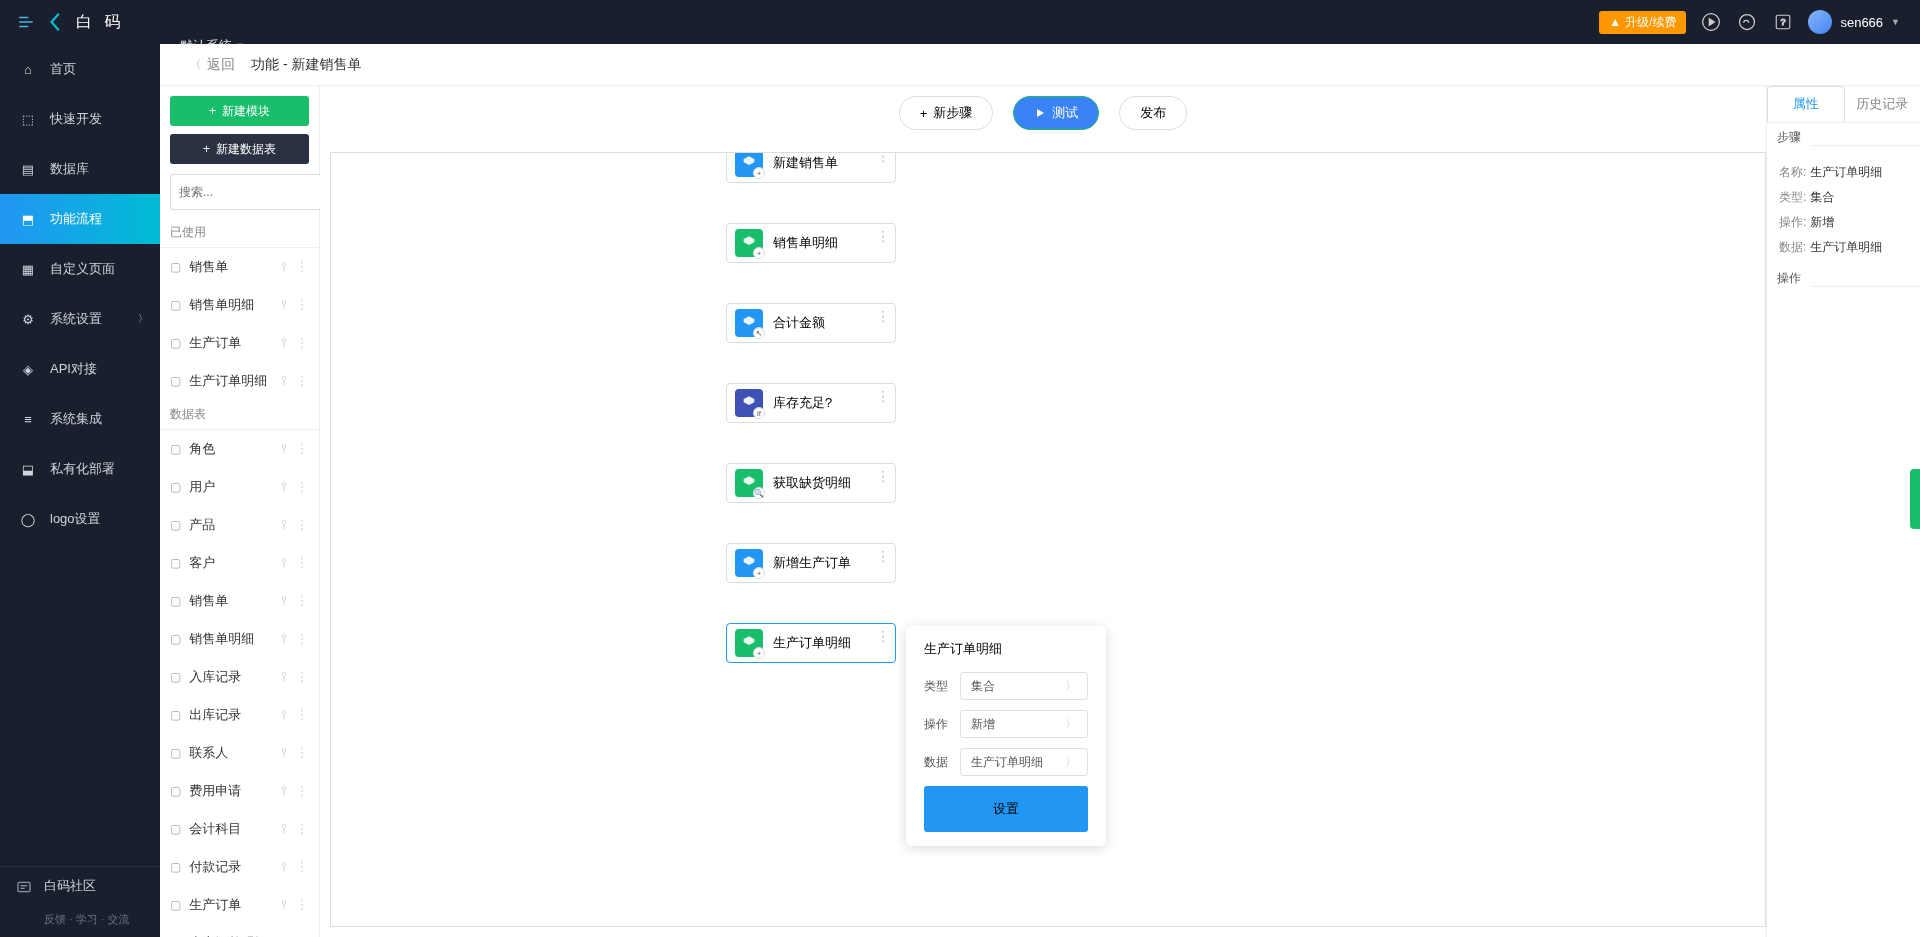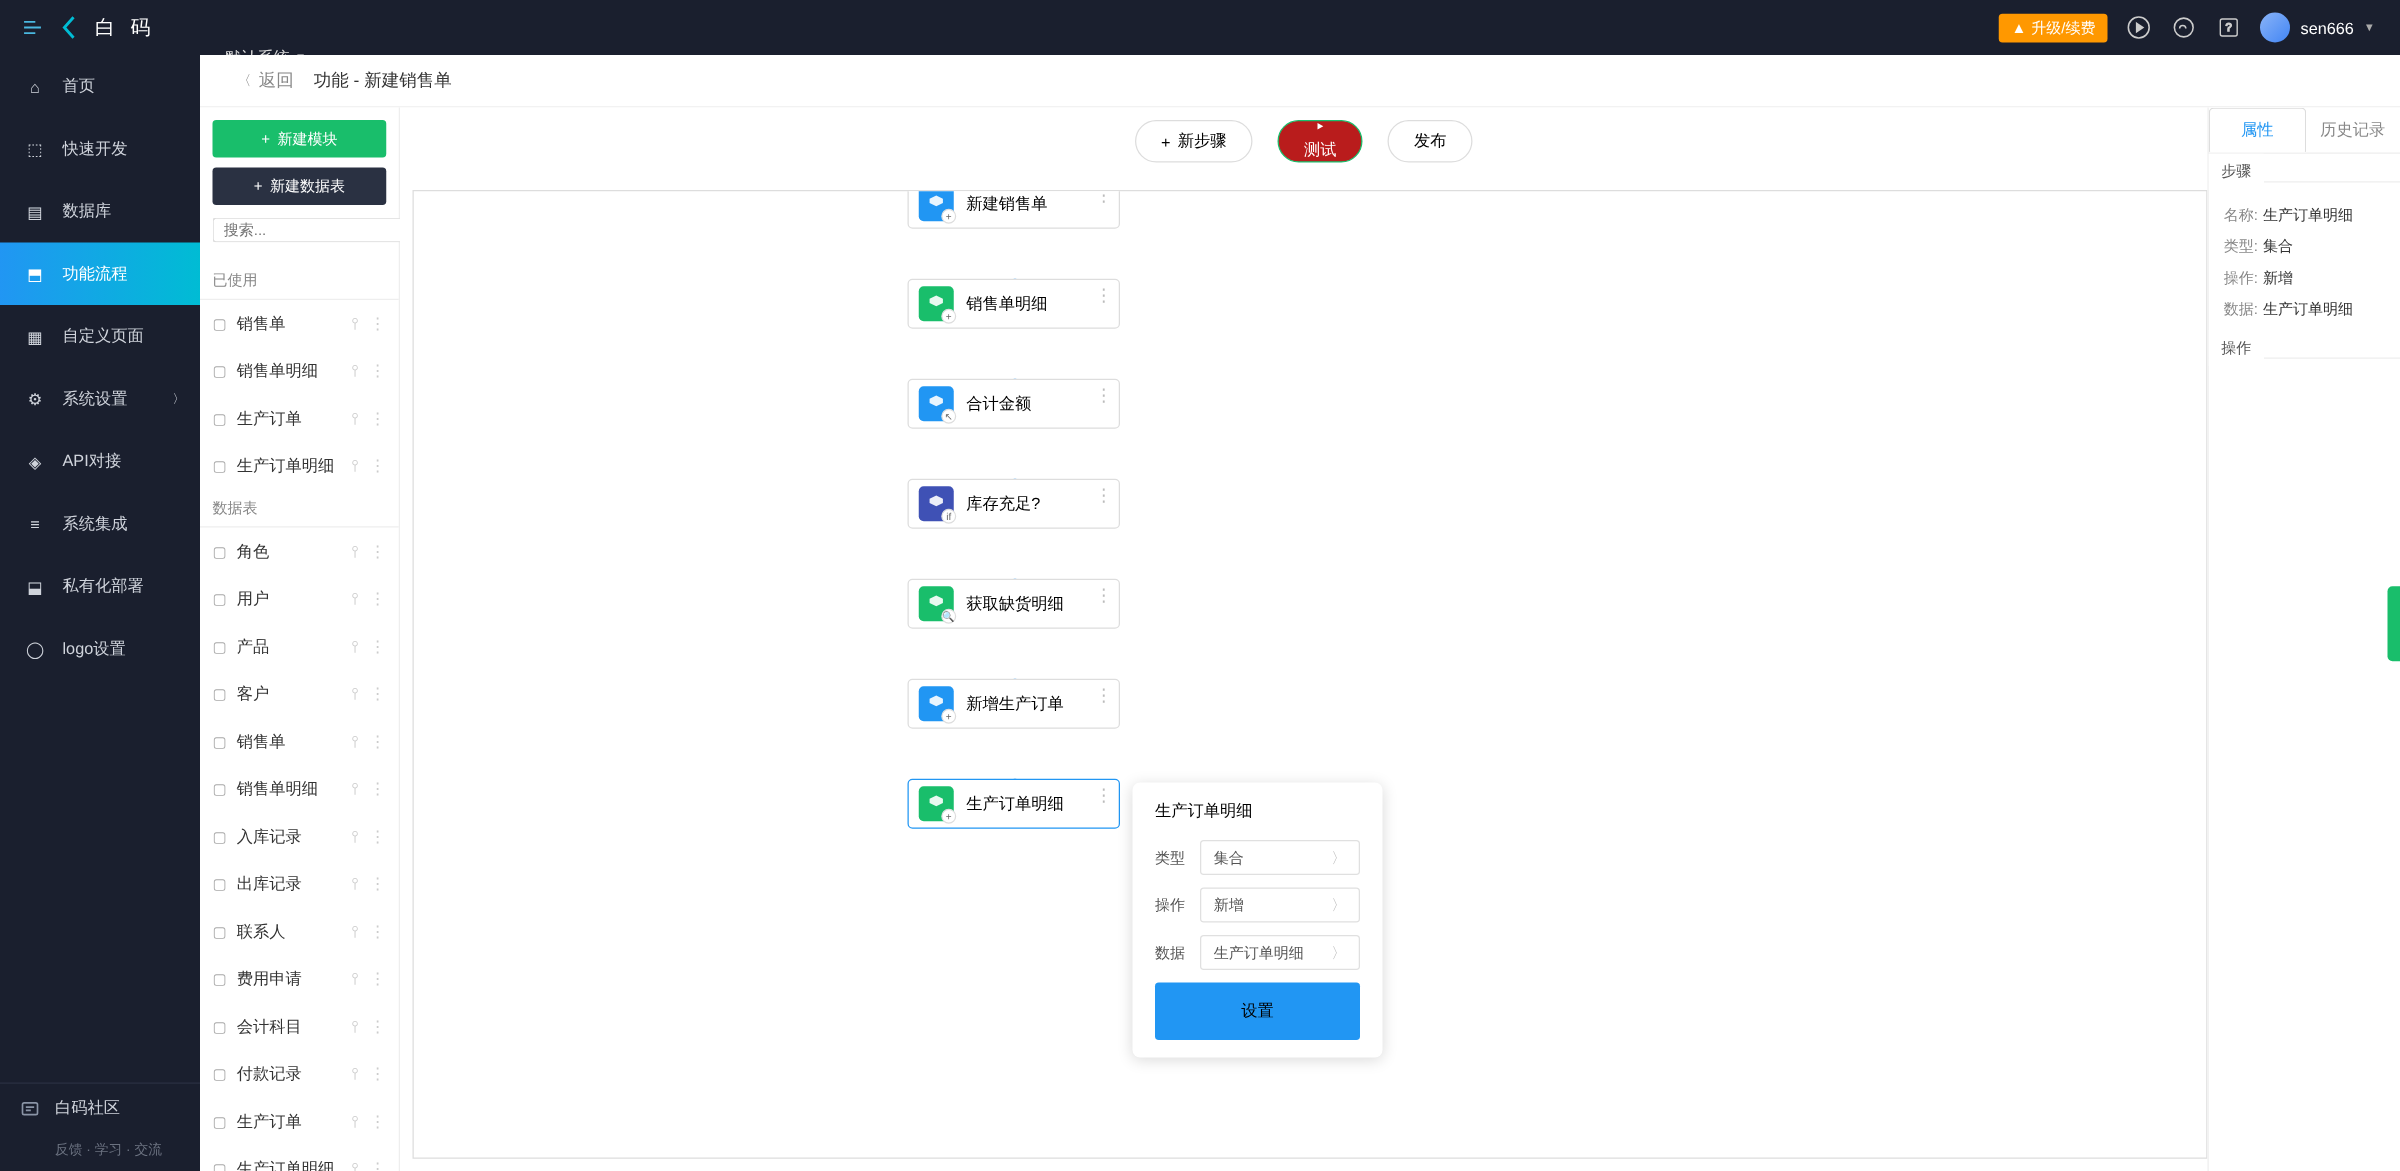--- a/index.html
+++ b/index.html
@@ -33,34 +33,34 @@
 .breadcrumb { position: absolute; left: 160px; right: 0; top: 44px; height: 42px; border-bottom: 1px solid #eee; display: flex; align-items: center; padding-left: 30px; gap: 16px; font-size: 14px; color: #333; background: #fff; }
 .back-btn { color: #888; display: flex; align-items: center; gap: 6px; }
 
 
 .module-panel { position: absolute; left: 160px; top: 86px; width: 160px; bottom: 0; border-right: 1px solid #eee; background: #fff; display: flex; flex-direction: column; }
 .mp-btns { padding: 10px; display: flex; flex-direction: column; gap: 8px; }
 .btn { height: 30px; border-radius: 3px; font-size: 12px; display: flex; align-items: center; justify-content: center; gap: 6px; cursor: pointer; }
 .btn-green { background: #19be6b; color: #fff; }
 .btn-dark { background: #2a3142; color: #fff; }
 .search-row { padding: 0 10px 8px; display: flex; }
-.search-input { flex: 1; height: 20px; border: 1px solid #ddd; border-right: none; border-radius: 3px 0 0 3px; padding: 0 8px; font-size: 12px; outline: none; }
+.search-input { flex: 1; height: 36px; border: 1px solid #ddd; border-right: none; border-radius: 3px 0 0 3px; padding: 0 8px; font-size: 12px; outline: none; }
 .search-btn { width: 30px; height: 28px; border: 1px solid #ddd; border-radius: 0 3px 3px 0; background: #fff; display: flex; align-items: center; justify-content: center; color: #888; }
 .mp-section { font-size: 12px; color: #888; padding: 6px 10px; border-bottom: 1px solid #eee; }
 .mp-list { overflow-y: auto; flex: 1; }
 .mp-item { height: 38px; display: flex; align-items: center; padding: 0 10px; font-size: 13px; color: #333; gap: 8px; }
 .mp-item .doc-icon { color: #aaa; font-size: 12px; }
 .mp-item .actions { margin-left: auto; display: flex; gap: 4px; color: #ccc; }
 .mp-item .act { width: 14px; text-align: center; }
 
 
 .canvas-area { position: absolute; left: 320px; right: 154px; top: 86px; bottom: 0; background: #fff; }
 .canvas-toolbar { height: 54px; display: flex; align-items: center; justify-content: center; gap: 20px; }
 .tb-btn { height: 34px; padding: 0 20px; border-radius: 17px; border: 1px solid #ddd; font-size: 13px; display: flex; align-items: center; gap: 6px; cursor: pointer; background: #fff; }
-.tb-btn.green { background: #b91c1c; border-color: #19be6b; color: #fff; flex-direction: column; }
+.tb-btn.green { background: #3b82f6; border-color: #19be6b; color: #fff; }
 .canvas { position: absolute; left: 10px; right: 0; top: 66px; bottom: 10px; border: 1px solid #ddd; overflow: hidden; }
 
 
 .flow { position: relative; width: 100%; height: 100%; }
 .node { position: absolute; width: 170px; height: 40px; border: 1px solid #ddd; border-radius: 4px; background: #fff; display: flex; align-items: center; padding-left: 8px; gap: 10px; font-size: 13px; }
 .node.selected { border-color: #2196f3; }
 .node-icon { width: 28px; height: 28px; border-radius: 4px; display: flex; align-items: center; justify-content: center; color: #fff; position: relative; }
 .node-icon.blue { background: #2196f3; }
 .node-icon.green { background: #19be6b; }
 .node-icon.darkblue { background: #3f51b5; }

